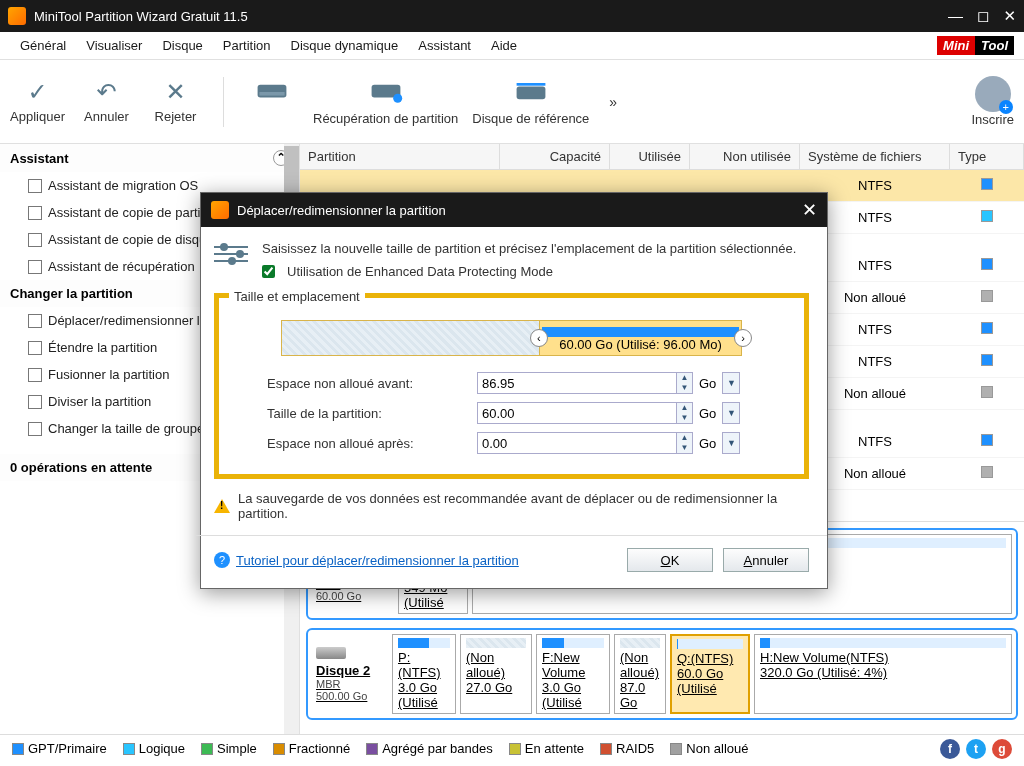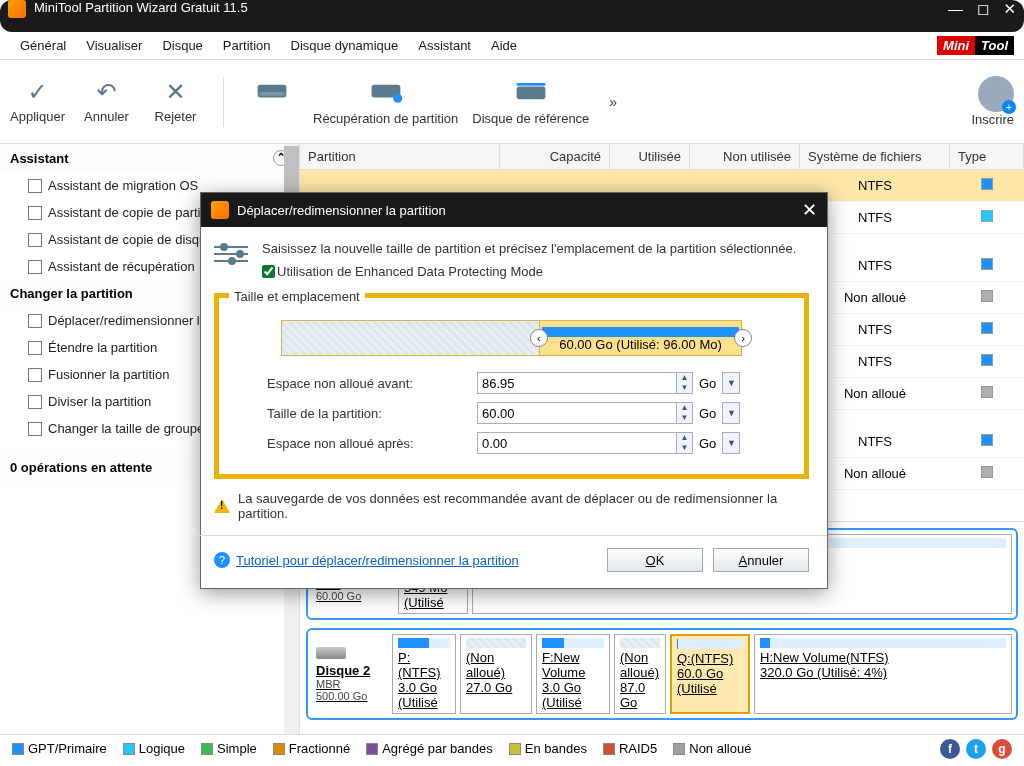--- a/index.html
+++ b/index.html
@@ -1,34 +1,34 @@
 <!DOCTYPE html>
 <html><head>
 <meta charset="utf-8">
 <style>
 * { box-sizing: border-box; margin: 0; padding: 0; font-family: "Segoe UI", Tahoma, sans-serif; font-size: 13px; }
 body { background: #fff; width: 1024px; height: 766px; overflow: hidden; position: relative; }
-.titlebar { background: #1a1a1a; color: #fff; height: 32px; display: flex; align-items: flex-start; padding: 0 8px; border-radius: 12px; }
+.titlebar { background: #1a1a1a; color: #fff; height: 32px; display: flex; align-items: center; padding: 0 8px; }
 .titlebar .app-icon { width: 18px; height: 18px; background: linear-gradient(135deg,#ffa500,#ff6b00); border-radius: 3px; margin-right: 8px; }
 .titlebar .title { flex: 1; font-size: 13px; }
 .titlebar .win-controls { display: flex; gap: 14px; }
 .titlebar .win-controls span { cursor: pointer; font-size: 15px; }
 .menubar { background: #fff; height: 28px; display: flex; align-items: center; padding: 0 10px; border-bottom: 1px solid #e0e0e0; }
 .menubar .menu-item { padding: 4px 10px; color: #1a1a1a; cursor: pointer; }
 .menubar .brand { margin-left: auto; font-weight: bold; font-style: italic; }
 .brand .mini { background: #d00; color: #fff; padding: 2px 6px; }
 .brand .tool { background: #000; color: #fff; padding: 2px 6px; }
 .toolbar { height: 84px; display: flex; align-items: center; padding: 0 10px; border-bottom: 1px solid #e0e0e0; gap: 20px; }
 .toolbar .tb-group { display: flex; gap: 14px; }
 .toolbar .tb-btn { display: flex; flex-direction: column; align-items: center; gap: 4px; cursor: pointer; color: #333; min-width: 55px; }
 .toolbar .tb-sep { width: 1px; height: 50px; background: #ddd; }
 .tb-icon { width: 32px; height: 26px; display: flex; align-items: center; justify-content: center; color: #5b7a8c; font-size: 24px; }
 .tb-btn.big .tb-icon { width: 40px; height: 30px; }
 .tb-more { font-size: 14px; color: #333; cursor: pointer; }
-.tb-user { margin-left: auto; display:flex; flex-direction:column; align-items:flex-end; cursor:pointer; color:#333; }
+.tb-user { margin-left: auto; display:flex; flex-direction:column; align-items:center; cursor:pointer; color:#333; }
 .tb-user .u-icon { width:36px; height:36px; border-radius:50%; background:#9ab; position:relative; }
 .tb-user .u-icon::after { content:"+"; position:absolute; right:-2px; bottom:-2px; background:#0a84ff; color:#fff; width:14px; height:14px; border-radius:50%; font-size:11px; text-align:center; line-height:14px; }
 .main { display: flex; height: 590px; }
 .sidebar { width: 300px; border-right: 1px solid #e0e0e0; overflow: hidden; position: relative; }
 .sidebar-scroll { position:absolute; right:0; top:0; width:15px; height:100%; background:#f0f0f0; }
 .sidebar-scroll .thumb { width:15px; height:60px; background:#c0c0c0; margin-top:2px; }
 .sb-header { font-weight: bold; padding: 6px 10px; background: #fdfdfd; display:flex; justify-content:space-between; align-items:center; }
 .sb-header .collapse { width:16px; height:16px; border:1px solid #999; border-radius:50%; text-align:center; line-height:13px; font-size:11px; }
 .sb-item { padding: 6px 10px 6px 28px; cursor: pointer; color: #222; display:flex; align-items:center; gap:6px; white-space:nowrap; overflow:hidden; }
 .sb-icon { width:14px; height:14px; display:inline-block; border:1px solid #777; }
@@ -62,21 +62,21 @@
 .modal-title { background:#1a1a1a; color:#fff; height:34px; display:flex; align-items:center; padding:0 10px; }
 .modal-title .app-icon { width:18px; height:18px; background:linear-gradient(135deg,#ffa500,#ff6b00); border-radius:3px; margin-right:8px; }
 .modal-title .close { margin-left:auto; cursor:pointer; font-size:18px; }
 .modal-body { padding:14px 18px 16px 13px; }
 .modal-top { display:flex; gap:14px; align-items:flex-start; margin-bottom:14px; }
 .sliders-icon { width:34px; height:34px; color:#5b7a8c; }
 .sliders-icon .line { height:2px; background:#5b7a8c; margin:5px 0; position:relative; }
 .sliders-icon .line::after { content:""; width:8px; height:8px; background:#5b7a8c; border-radius:50%; position:absolute; top:-3px; }
 .sliders-icon .l1::after { left:6px; } .sliders-icon .l2::after { left:22px; } .sliders-icon .l3::after { left:14px; }
 .modal-desc { color:#333; }
-.checkbox-row { margin-top:8px; display:flex; align-items:center; gap:2px; color:#333; }
+.checkbox-row { margin-top:8px; display:flex; align-items:center; gap:12px; color:#333; }
 .checkbox-row input { accent-color:#0a7a2a; }
 .fieldset { border:5px solid #eab308; padding:16px 12px 12px 12px; position:relative; margin-bottom:12px; }
 .fieldset .legend { position:absolute; top:-9px; left:10px; background:#fff; padding:0 5px; color:#333; }
 .slider-track { height:36px; border:1px solid #d9b44a; background:#fff; display:flex; margin:6px 50px 16px 50px; position:relative; }
 .slider-unalloc { flex:0 0 56%; background:repeating-linear-gradient(45deg,#e7eff5,#e7eff5 3px,#dbe6ee 3px,#dbe6ee 6px); }
 .slider-part { flex:1; background:#ffe08c; text-align:center; font-size:12px; display:flex; flex-direction:column; justify-content:center; border-left:1px solid #d9b44a; }
 .slider-part .bar { height:10px; background:#1e90ff; margin:2px 2px 0 2px; }
 .slider-handle { position:absolute; top:50%; transform:translateY(-50%); width:18px; height:18px; background:#fff; border:1px solid #888; border-radius:50%; text-align:center; font-size:11px; line-height:16px; cursor:pointer; }
 .slider-handle.left { left:54%; } .slider-handle.right { right:-11px; }
 .form-row { display:flex; align-items:center; margin:8px 0 8px 36px; }
@@ -89,21 +89,21 @@
 .unit-dd { width:18px; height:22px; border:1px solid #aac; text-align:center; font-size:9px; line-height:20px; color:#357; cursor:pointer; background:#eef4fa; }
 .warn-row { display:flex; align-items:center; gap:8px; color:#333; margin:6px 0 14px 0; }
 .warn-icon { width:0; height:0; border-left:8px solid transparent; border-right:8px solid transparent; border-bottom:14px solid #f7b500; position:relative; }
 .warn-icon::after { content:"!"; position:absolute; left:-2px; top:1px; font-size:10px; color:#000; font-weight:bold; }
 .modal-sep { height:1px; background:#ddd; margin:4px -18px 12px -18px; }
 .modal-footer-row { display:flex; align-items:center; }
 .help-link { display:flex; align-items:center; gap:6px; }
 .help-link a { color:#0a62c4; text-decoration:underline; cursor:pointer; }
 .help-icon { width:16px; height:16px; background:#1e90ff; color:#fff; border-radius:50%; text-align:center; font-size:11px; line-height:16px; }
 .modal-buttons { margin-left:auto; display:flex; gap:10px; }
-.modal-buttons button { width:96px; height:24px; border:1px solid #9aa; background:linear-gradient(#fdfdfd,#e4e8ec); cursor:pointer; }
+.modal-buttons button { width:86px; height:24px; border:1px solid #9aa; background:linear-gradient(#fdfdfd,#e4e8ec); cursor:pointer; }
 .modal-buttons button u { text-decoration:underline; }
 .drive-svg { width:36px; height:24px; }
 </style>
 </head>
 <body>
 
 <div class="titlebar">
   <span class="app-icon"></span>
   <span class="title">MiniTool Partition Wizard Gratuit 11.5</span>
   <div class="win-controls">
@@ -408,21 +408,21 @@
       <span class="legend">
         <span class="sw" style="background:#d98c00"></span>
         <span>Fractionné</span>
       </span>
       <span class="legend">
         <span class="sw" style="background:#7a4fa0"></span>
         <span>Agrégé par bandes</span>
       </span>
       <span class="legend">
         <span class="sw" style="background:#c8c235"></span>
-        <span>En bandes</span>
+        <span>En attente</span>
       </span>
       <span class="legend">
         <span class="sw" style="background:#d05030"></span>
         <span>RAID5</span>
       </span>
       <span class="legend">
         <span class="sw" style="background:#a0a0a0"></span>
         <span>Non alloué</span>
       </span>
     </span>

